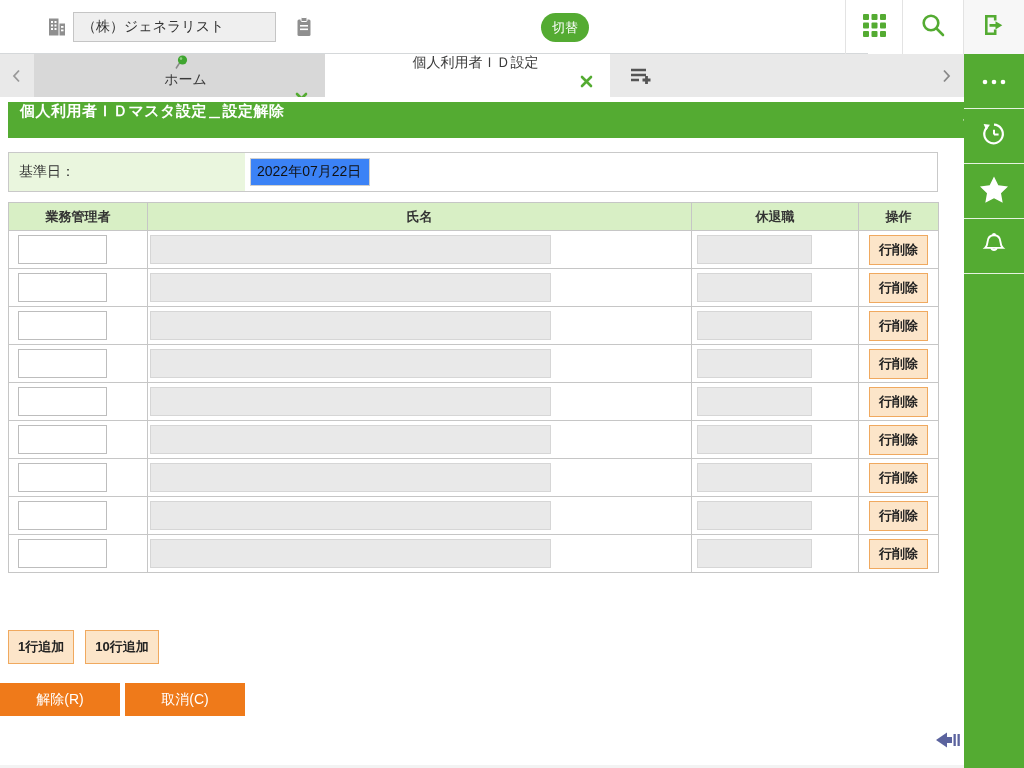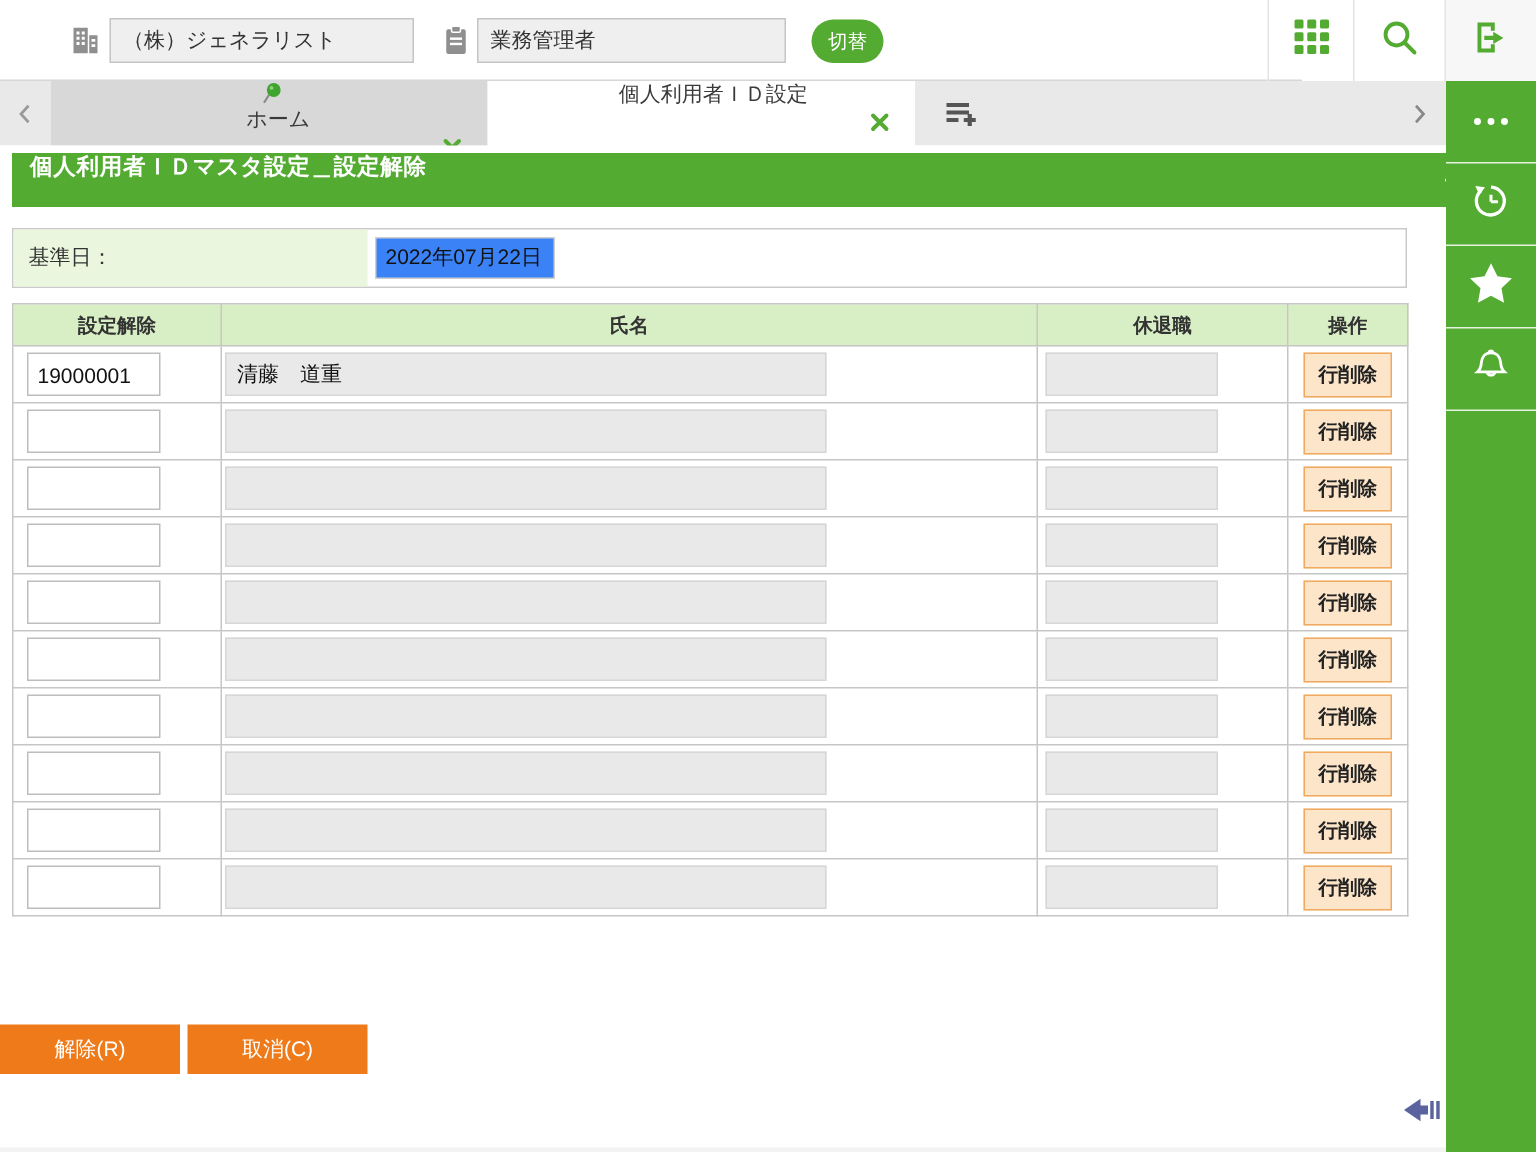--- a/index.html
+++ b/index.html
@@ -83,21 +83,20 @@
     </span>
     <input class="tb-input" style="left: 73px; width: 203px;" value="（株）ジェネラリスト">
     <span class="ticon" style="left:295px;">
       <svg width="18" height="22" viewBox="0 0 18 22">
           <rect x="2.5" y="3.5" width="13" height="16.5" rx="1.5" fill="#8f8f8f"></rect>
           <rect x="6" y="1.5" width="6" height="4" rx="1" fill="#8f8f8f" stroke="#fff" stroke-width="1"></rect>
           <rect x="5" y="9" width="8" height="1.6" fill="#fff"></rect>
           <rect x="5" y="12.5" width="8" height="1.6" fill="#fff"></rect>
         </svg>
     </span>
-    <input class="tb-input" style="left: 318px; width: 206px;" value="業務管理者">
     <button class="switch-btn">切替</button>
 
     <div class="tb-cell" style="left:845px; width:57px;">
       <span>
         <svg width="25" height="25" viewBox="0 0 25 25" fill="#54ab32">
             <rect x="1" y="1" width="6" height="6" rx="1"></rect>
             <rect x="9.5" y="1" width="6" height="6" rx="1"></rect>
             <rect x="18" y="1" width="6" height="6" rx="1"></rect>
             <rect x="1" y="9.5" width="6" height="6" rx="1"></rect>
             <rect x="9.5" y="9.5" width="6" height="6" rx="1"></rect>
@@ -234,34 +233,28 @@
 
     <table class="grid">
       <colgroup>
           <col style="width:139px">
           <col style="width:544px">
           <col style="width:167px">
           <col style="width:80px">
         </colgroup>
       <thead>
         <tr>
-          <th>設定解除</th>
+          <th>業務管理者</th>
           <th>氏名</th>
           <th>休退職</th>
           <th>操作</th>
         </tr>
       </thead>
       <tbody>
           <tr>
-        <td class="c1"><input class="code-input" value="19000001" style=""></td>
-        <td class="c2"><input class="ro name-input" readonly="" value="清藤　道重" style=""></td>
-        <td class="c3"><input class="ro leave-input" readonly="" value="" style=""></td>
-        <td class="c4"><button class="peach row-del">行削除</button></td>
-      </tr>
-          <tr>
         <td class="c1"><input class="code-input" value="" style=""></td>
         <td class="c2"><input class="ro name-input" readonly="" value="" style=""></td>
         <td class="c3"><input class="ro leave-input" readonly="" value="" style=""></td>
         <td class="c4"><button class="peach row-del">行削除</button></td>
       </tr>
           <tr>
         <td class="c1"><input class="code-input" value="" style=""></td>
         <td class="c2"><input class="ro name-input" readonly="" value="" style=""></td>
         <td class="c3"><input class="ro leave-input" readonly="" value="" style=""></td>
         <td class="c4"><button class="peach row-del">行削除</button></td>
@@ -304,20 +297,24 @@
       </tr>
           <tr>
         <td class="c1"><input class="code-input" value="" style=""></td>
         <td class="c2"><input class="ro name-input" readonly="" value="" style=""></td>
         <td class="c3"><input class="ro leave-input" readonly="" value="" style=""></td>
         <td class="c4"><button class="peach row-del">行削除</button></td>
       </tr>
         </tbody>
     </table>
 
+    <div class="addrow">
+      <button class="peach">1行追加</button>
+      <button class="peach">10行追加</button>
+    </div>
 
     <div class="actions">
       <button class="orange-btn">解除(R)</button>
       <button class="orange-btn">取消(C)</button>
     </div>
 
     <span class="collapse">
       <svg width="28" height="26" viewBox="0 0 28 26" fill="#5b639e">
           <polygon points="2,13 13,5.5 13,20.5"></polygon>
           <rect x="12" y="10" width="6" height="6"></rect>

